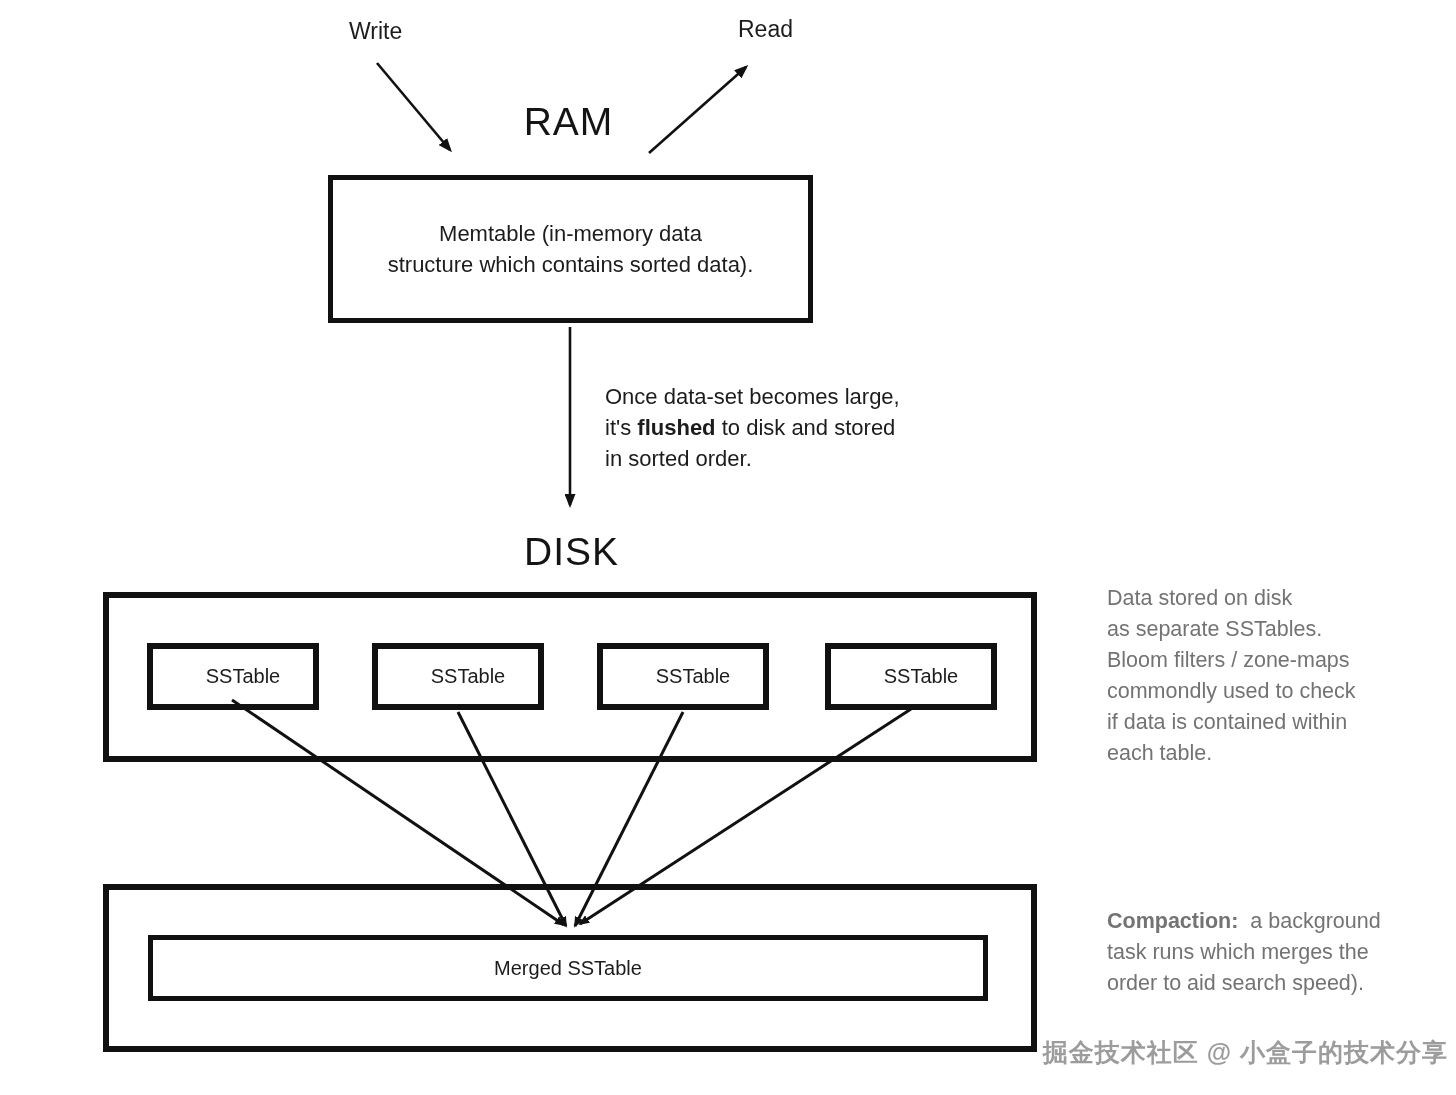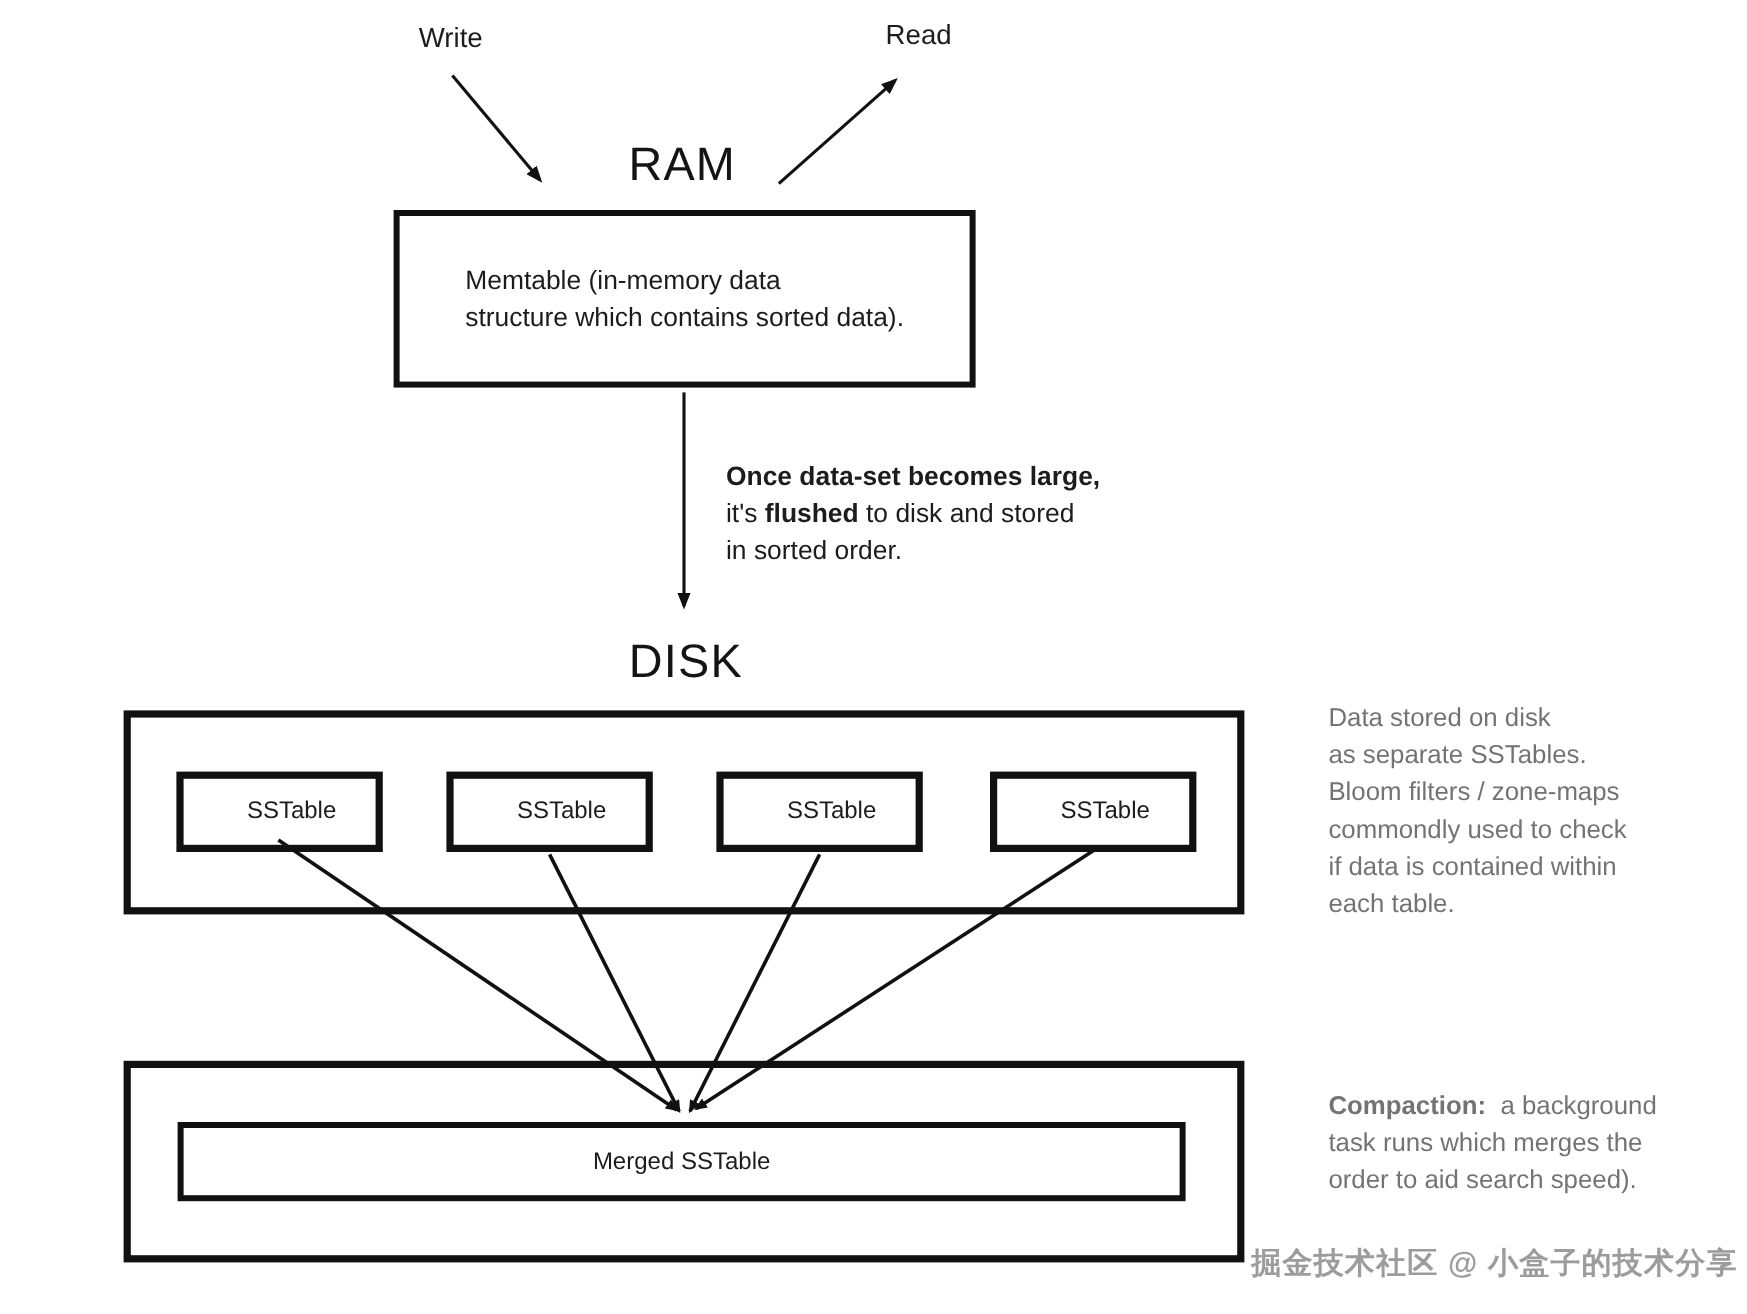--- a/index.html
+++ b/index.html
@@ -35,20 +35,21 @@
     display: flex;
     align-items: center;
     justify-content: center;
   }
   .memtable-box {
     left: 328px; top: 175px;
     width: 485px; height: 148px;
     border-width: 5px;
   }
   .memtable-text {
+    text-align: center;
     font-size: 22px;
     line-height: 31px;
     color: #1c1c1c;
   }
   .flush-note {
     left: 605px; top: 381px;
     font-size: 22px;
     line-height: 31px;
     z-index: 2;
   }
@@ -118,31 +119,31 @@
     <line x1="232" y1="700" x2="564" y2="925" stroke="#111111" stroke-width="3" marker-end="url(#arrow)"></line>
     <line x1="458" y1="712" x2="566" y2="926" stroke="#111111" stroke-width="3" marker-end="url(#arrow)"></line>
     <line x1="683" y1="712" x2="575" y2="926" stroke="#111111" stroke-width="3" marker-end="url(#arrow)"></line>
     <line x1="911" y1="709" x2="580" y2="924" stroke="#111111" stroke-width="3" marker-end="url(#arrow)"></line>
   </svg>
 
   <div class="abs label-sm" style="left:349px; top:18px;">Write</div>
 
   <div class="abs label-sm" style="left:738px; top:16px;">Read</div>
 
-  <div class="abs heading" style="left:496px; top:116px; width:145px;text-align:center;">RAM</div>
+  <div class="abs heading" style="left:496px; top:100px; width:145px;text-align:center;">RAM</div>
 
   <div class="abs box memtable-box">
     <div class="memtable-text">
       <span style="display:block">Memtable (in-memory data</span>
       <span style="display:block">structure which contains sorted data).</span>
     </div>
   </div>
 
   <div class="abs flush-note">
-    <span class="ln" style="display:block; white-space:nowrap;font-weight:bold;">Once data-set becomes large,</span>
+    <span class="ln" style="display:block; white-space:nowrap;">Once data-set becomes large,</span>
     <span class="ln" style="display:block; white-space:nowrap;"><span>it's</span> <span class="bold">flushed</span> <span>to disk and stored</span></span>
     <span class="ln" style="display:block; white-space:nowrap;">in sorted order.</span>
   </div>
 
   <div class="abs heading" style="left:499px; top:530px; width:145px;">DISK</div>
 
   <div class="abs box disk-box"></div>
 
   <div class="sstable-box" style="left:147px;">
     <span>SSTable</span>

